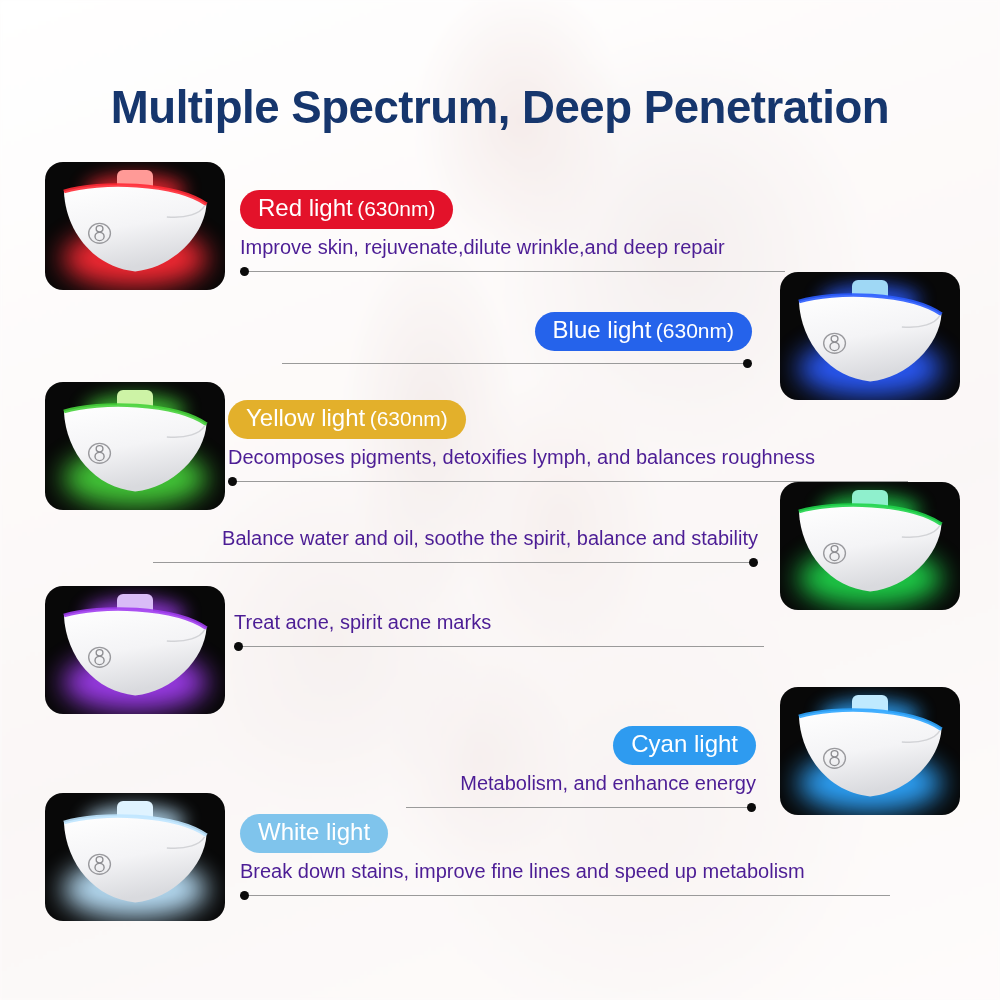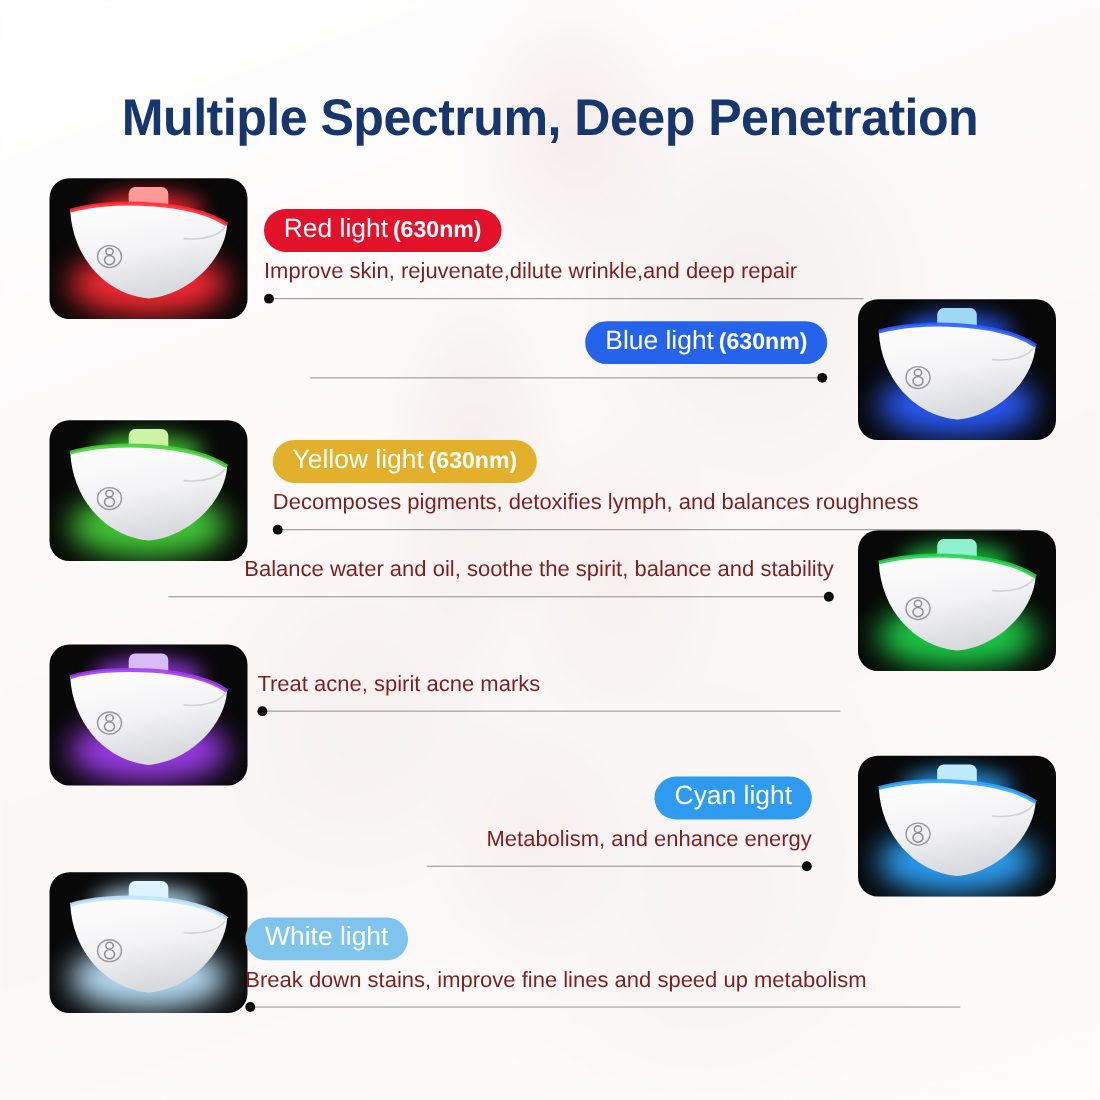--- a/index.html
+++ b/index.html
@@ -76,42 +76,42 @@
   .row{position:absolute;}
   .pill{
     display:inline-block;
     padding:5px 18px 7px 18px;
     border-radius:24px;
     color:#fff;
     white-space:nowrap;
     line-height:1.12;
   }
   .pill .name{font-weight:normal;font-size:24px;}
-  .pill .nm{font-weight:bold;font-size:21px;}
+  .pill .nm{font-weight:normal;font-size:21px;}
   .desc{
     font-size:20px;
-    color:#7f1d1d;
+    color:#4c1d95;
     white-space:nowrap;
     margin-top:7px;
   }
   .rule{
     position:relative;
     height:1px;
     background:#9a9a9a;
     margin-top:12px;
   }
   .rule .dot{
     position:absolute;top:-4px;
     width:9px;height:9px;border-radius:50%;
     background:#0b0b0b;
   }
   .rule .dot.left{left:0;}
   .rule .dot.right{right:0;}
   .row.left{text-align:left;}
-  .row.right{text-align:right;}
+  .row.right{text-align:right;margin-top:20px;}
 </style>
 </head>
 <body>
 
 <div id="bg-photo"></div>
 <div id="bg-veil"></div>
 
 <h1 id="title">Multiple Spectrum, Deep Penetration</h1>
 
 <div id="thumbs">
@@ -284,28 +284,28 @@
       </div>
     </div>
   </div>
 <div id="rows">
     <div class="row left" style="top: 190px; width: 545px; left: 240px;"><span class="pill" style="background:#E3122A"><span class="name">Red light</span> <span class="nm">(630nm)</span></span><div class="desc">Improve skin, rejuvenate,dilute wrinkle,and deep repair</div><div class="rule">
         <span class="dot left"></span>
       </div></div>
     <div class="row right" style="top: 292px; width: 470px; left: 282px;"><span class="pill" style="background:#2563EB"><span class="name">Blue light</span> <span class="nm">(630nm)</span></span><div class="rule">
         <span class="dot right"></span>
       </div></div>
-    <div class="row left" style="top: 400px; width: 680px; left: 228px; margin-left: 20px;"><span class="pill" style="background:#E3B02B"><span class="name">Yellow light</span> <span class="nm">(630nm)</span></span><div class="desc">Decomposes pigments, detoxifies lymph, and balances roughness</div><div class="rule">
+    <div class="row left" style="top: 400px; width: 680px; left: 228px;"><span class="pill" style="background:#E3B02B"><span class="name">Yellow light</span> <span class="nm">(630nm)</span></span><div class="desc">Decomposes pigments, detoxifies lymph, and balances roughness</div><div class="rule">
         <span class="dot left"></span>
       </div></div>
     <div class="row right" style="top: 500px; width: 605px; left: 153px;"><div class="desc">Balance water and oil, soothe the spirit, balance and stability</div><div class="rule">
         <span class="dot right"></span>
       </div></div>
     <div class="row left" style="top: 604px; width: 530px; left: 234px;"><div class="desc">Treat acne, spirit acne marks</div><div class="rule">
         <span class="dot left"></span>
       </div></div>
-    <div class="row right" style="top: 706px; width: 350px; left: 388px;"><span class="pill" style="background:#2E9BF0"><span class="name">Cyan light</span></span><div class="desc">Metabolism, and enhance energy</div><div class="rule">
+    <div class="row right" style="top: 706px; width: 350px; left: 406px;"><span class="pill" style="background:#2E9BF0"><span class="name">Cyan light</span></span><div class="desc">Metabolism, and enhance energy</div><div class="rule">
         <span class="dot right"></span>
       </div></div>
-    <div class="row left" style="top: 814px; width: 650px; left: 223px; margin-top: 20px;"><span class="pill" style="background:#7FC4EC"><span class="name">White light</span></span><div class="desc">Break down stains, improve fine lines and speed up metabolism</div><div class="rule">
+    <div class="row left" style="top: 814px; width: 650px; left: 240px;"><span class="pill" style="background:#7FC4EC"><span class="name">White light</span></span><div class="desc">Break down stains, improve fine lines and speed up metabolism</div><div class="rule">
         <span class="dot left"></span>
       </div></div>
   </div>
 
 </body></html>

